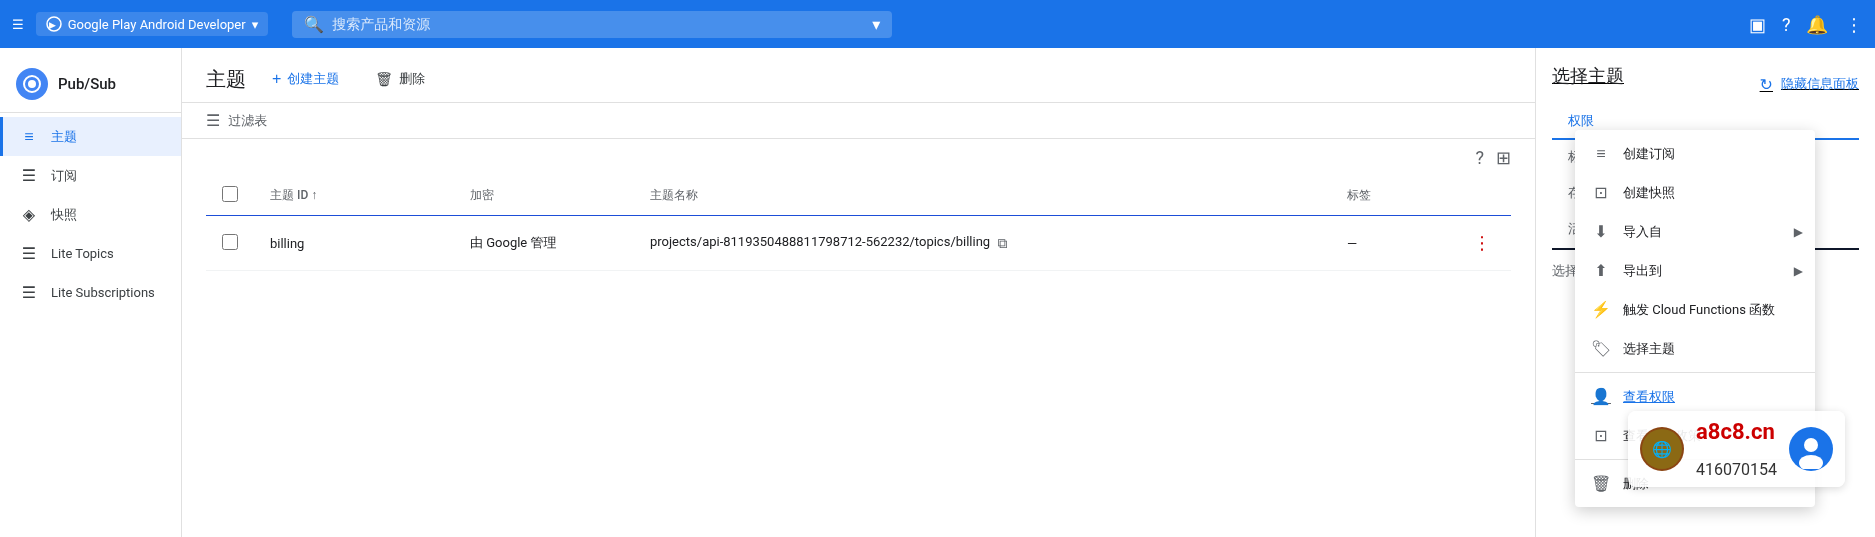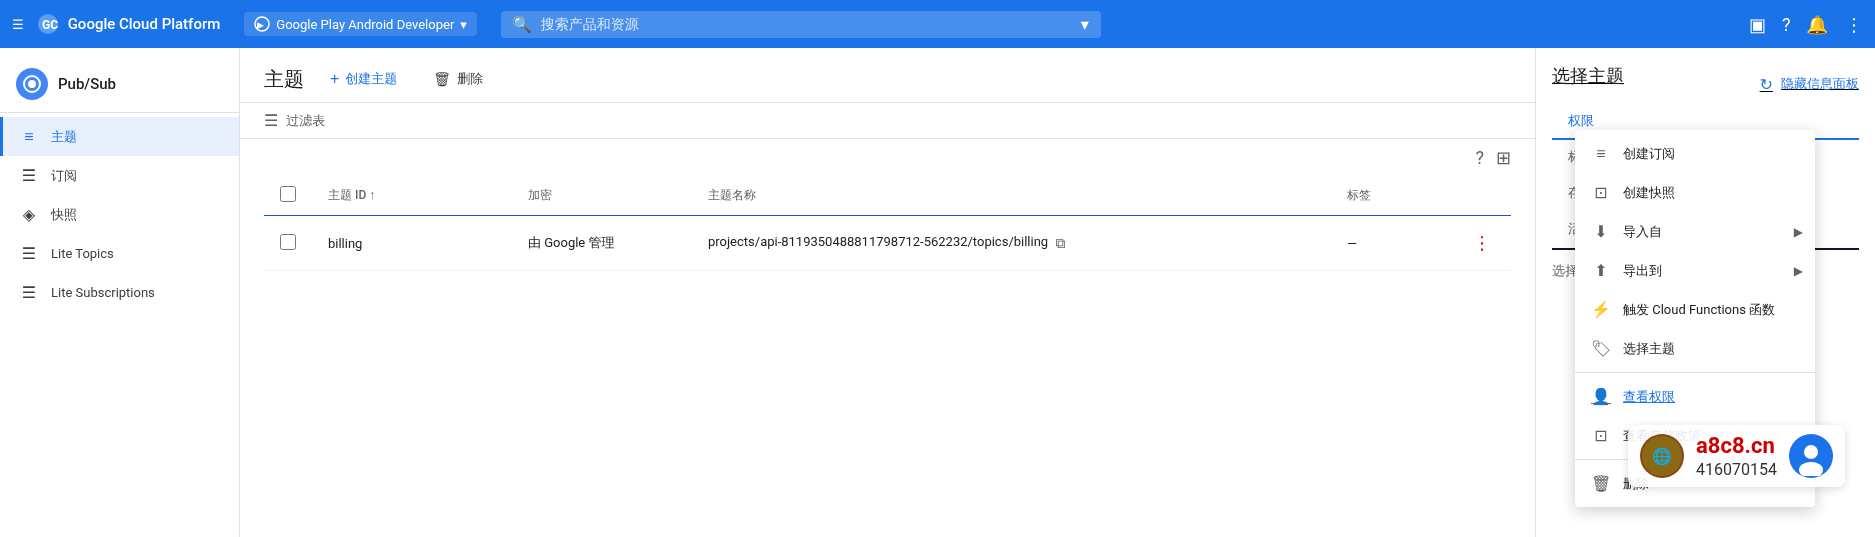--- a/index.html
+++ b/index.html
@@ -17,21 +17,21 @@
     .topbar-search { flex: 1; display: flex; align-items: center; background: rgba(255,255,255,0.2); border-radius: 4px; padding: 4px 12px; margin: 0 24px; max-width: 600px; cursor: pointer; }
     .topbar-search input { background: transparent; border: none; color: #e5e5e5; font-size: 14px; width: 100%; outline: none; }
     .topbar-search input::placeholder { color: rgba(255,255,255,0.8); }
     .topbar-right { display: flex; align-items: center; gap: 16px; margin-left: auto; }
     .topbar-icon { color: #fff; cursor: pointer; font-size: 18px; }
 
     
     .layout { display: flex; margin-top: 48px; height: calc(100vh - 48px); }
 
     
-    .sidebar { width: 240px; background: #fff; border-right: 1px solid #e0e0e0; overflow-y: auto; flex-shrink: 0; padding-top: 8px; }
+    .sidebar { width: 182px; background: #fff; border-right: 1px solid #e0e0e0; overflow-y: auto; flex-shrink: 0; padding-top: 8px; }
     .sidebar-brand { display: flex; align-items: center; gap: 10px; padding: 12px 16px 8px; }
     .sidebar-brand-icon { width: 32px; height: 32px; background: #4285f4; border-radius: 50%; display: flex; align-items: center; justify-content: center; color: #fff; font-size: 14px; font-weight: bold; }
     .sidebar-brand-text { font-size: 15px; font-weight: 500; color: #202124; }
     .sidebar-divider { height: 1px; background: #e0e0e0; margin: 4px 0; }
     .sidebar-item { display: flex; align-items: center; gap: 12px; padding: 10px 16px; cursor: pointer; color: #3c4043; font-size: 13px; border-left: 3px solid transparent; }
     .sidebar-item.active { background: #e8f0fe; color: #1a73e8; border-left: 3px solid #1a73e8; font-weight: 500; }
     .sidebar-item .item-icon { font-size: 16px; width: 20px; text-align: center; }
 
     
     .main { flex: 1; overflow: auto; background: #fff; }
@@ -95,27 +95,20 @@
     }
     .watermark-text { font-size: 22px; color: #c00; font-weight: bold; }
     .avatar-circle { width: 44px; height: 44px; border-radius: 50%; background: #8B4513; display: flex; align-items: center; justify-content: center; color: #fff; font-size: 18px; overflow: hidden; }
     .avatar-circle2 { width: 44px; height: 44px; border-radius: 50%; background: #1a73e8; display: flex; align-items: center; justify-content: center; color: #fff; font-size: 18px; overflow: hidden; }
   </style>
 </head>
 <body>
 
 <div class="topbar">
   <span class="topbar-menu-icon">☰</span>
-  <div class="topbar-logo">
-    <svg width="24" height="24" viewBox="0 0 24 24">
-      <circle cx="12" cy="12" r="10" fill="white" opacity="0.3"></circle>
-      <text x="6" y="17" font-size="12" fill="white" font-weight="bold">GC</text>
-    </svg>
-    <span>Google Cloud Platform</span>
-  </div>
   <div class="topbar-project">
     <svg width="16" height="16" viewBox="0 0 16 16">
         <circle cx="8" cy="8" r="7" fill="none" stroke="white" stroke-width="1.5"></circle>
         <text x="3" y="12" font-size="9" fill="white">▶</text>
       </svg>
     <span>Google Play Android Developer</span>
     <span>▾</span>
   </div>
   <div class="topbar-search">
     <span style="margin-right:8px;font-size:16px;">🔍</span>
@@ -310,21 +303,21 @@
     </div>
   </div>
 
 <div class="watermark">
   <div class="avatar-circle">
     <svg width="40" height="40" viewBox="0 0 40 40">
       <circle cx="20" cy="20" r="20" fill="#8B6914"></circle>
       <text x="10" y="26" font-size="16" fill="white">🌐</text>
     </svg>
   </div>
-  <div style="display:flex;flex-direction:column;gap:2px;">
+  <div style="display:flex;flex-direction:column;gap:16px;">
     <span class="watermark-text">a8c8.cn</span>
     <span style="font-size:16px;color:#333;">416070154</span>
   </div>
   <div class="avatar-circle2">
     <svg width="40" height="40" viewBox="0 0 40 40">
       <circle cx="20" cy="20" r="20" fill="#1a73e8"></circle>
       <circle cx="20" cy="16" r="7" fill="white"></circle>
       <ellipse cx="20" cy="34" rx="12" ry="8" fill="white"></ellipse>
     </svg>
   </div>

